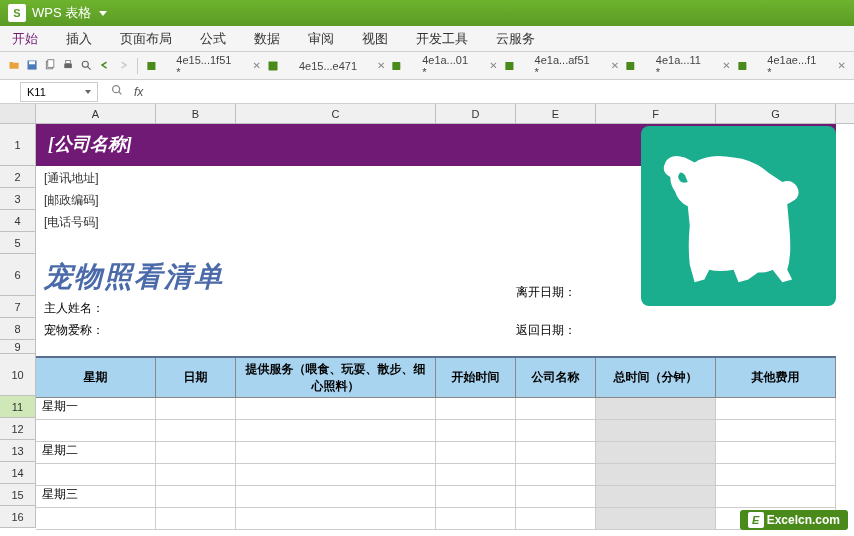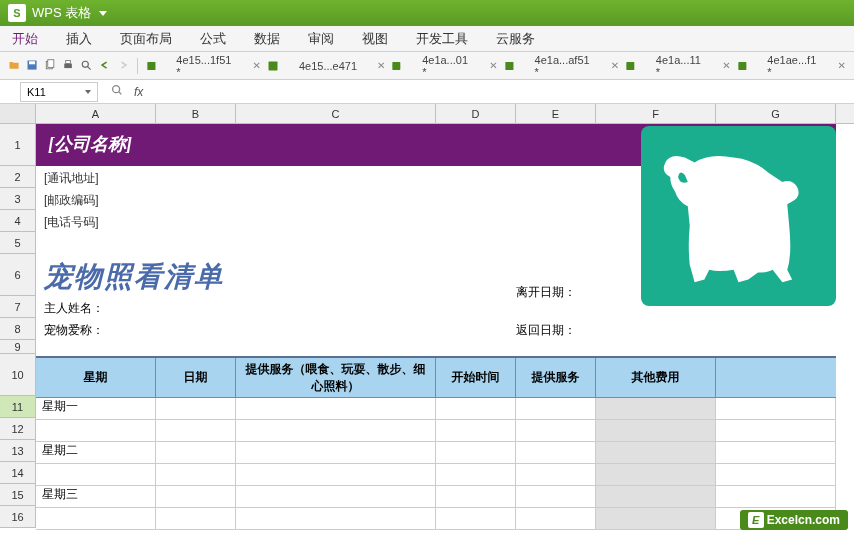--- a/index.html
+++ b/index.html
@@ -245,21 +245,22 @@
         <svg class="pet-svg" viewBox="0 0 200 180">
           <path fill="#fff" d="M30 50 Q20 45 25 35 Q30 25 45 30 L55 35 Q70 25 95 30 Q115 32 130 45 L145 55 Q155 52 160 60 Q165 70 155 75 L150 78 L152 100 Q155 130 150 145 L155 155 L145 158 L135 145 Q130 148 120 148 L110 155 L100 158 L95 145 Q80 148 70 145 L65 155 L55 158 L50 140 Q48 120 50 100 L48 80 Q38 75 35 65 Q30 58 30 50 Z M45 48 Q40 42 38 50 Q40 58 48 55 Z"></path>
         </svg>
       </div>
 
       <div class="table-header-row">
         <div class="th col-A">星期</div>
         <div class="th col-B">日期</div>
         <div class="th col-C">提供服务（喂食、玩耍、散步、细心照料）</div>
         <div class="th col-D">开始时间</div>
-        <div class="th col-E">提供服务</div>
+        <div class="th col-E">公司名称</div>
+        <div class="th col-F">总时间（分钟）</div>
         <div class="th col-G">其他费用</div>
       </div>
 
       <div class="data-row dr-11">
         <div class="td col-A day-cell-outer merged-down" style="border-bottom:none"></div>
         <div class="td col-B"></div>
         <div class="td col-C"></div>
         <div class="td col-D"></div>
         <div class="td col-E"></div>
         <div class="td col-F shaded"></div>

